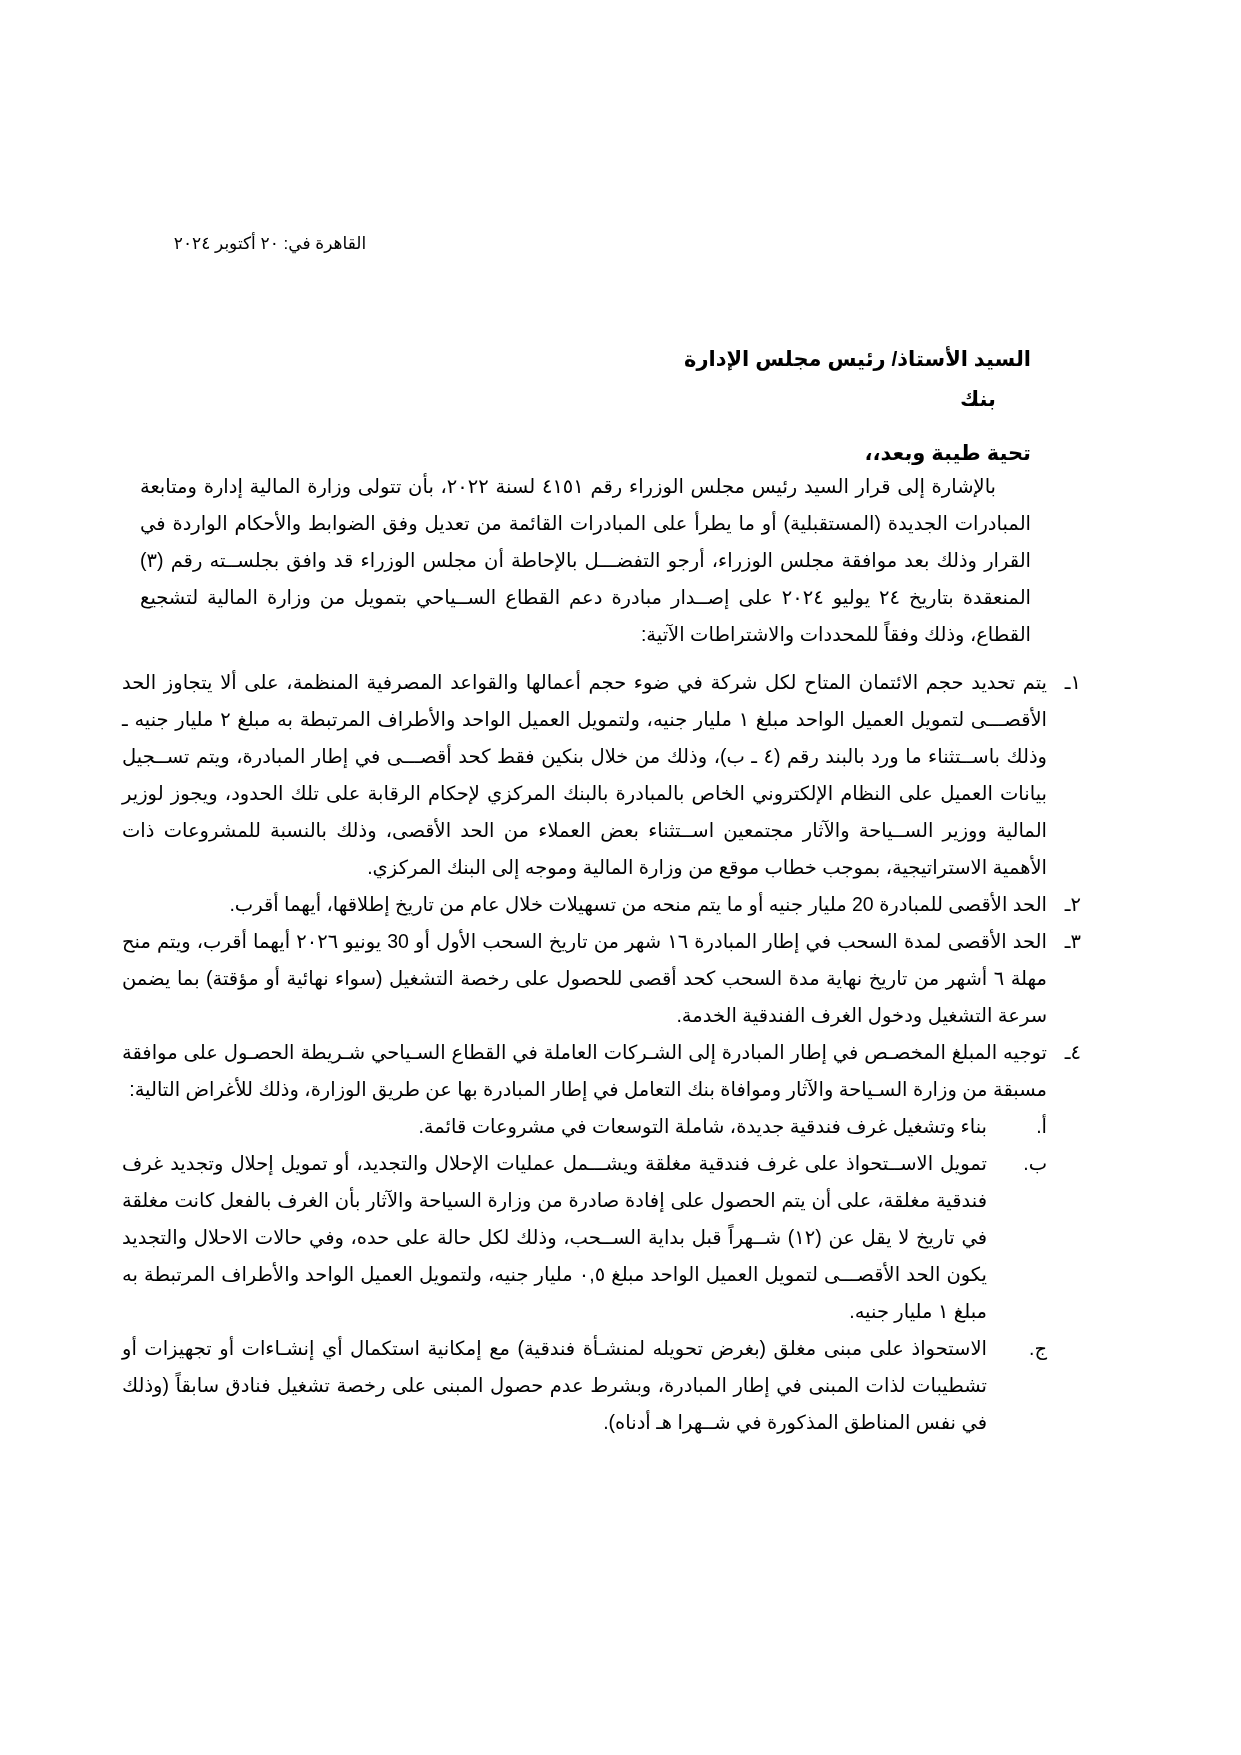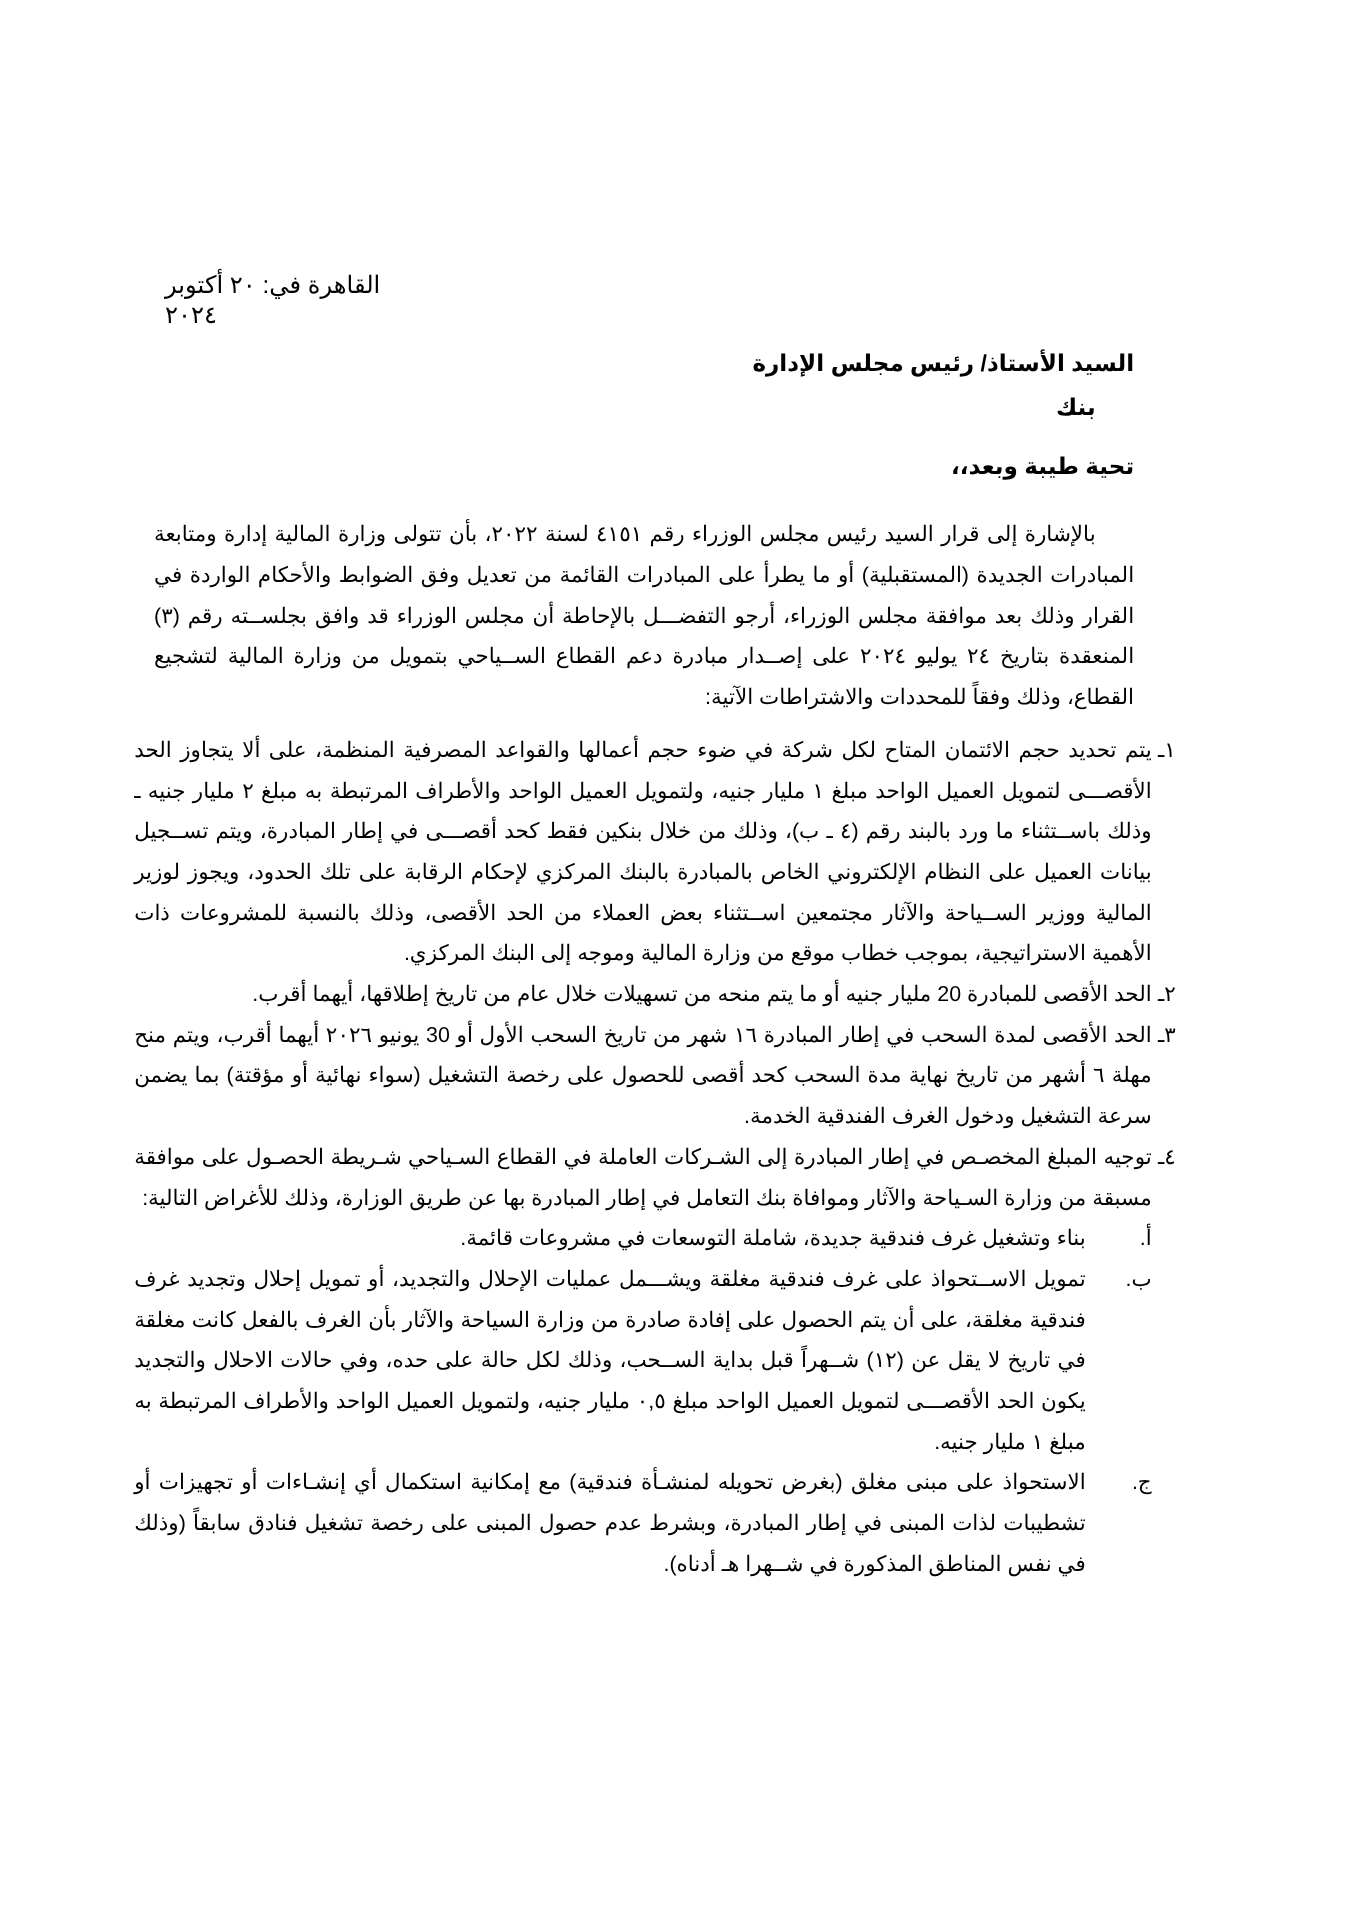--- a/index.html
+++ b/index.html
@@ -3,38 +3,38 @@
 <meta charset="utf-8">
 <style>
   html, body { margin: 0; padding: 0; background: #ffffff; }
   body {
     width: 1241px; height: 1755px; position: relative; overflow: hidden;
     font-family: "Liberation Sans", "DejaVu Sans", sans-serif;
     color: #000000;
   }
   .page { position: absolute; left: 0; top: 0; width: 1241px; height: 1755px; }
   .date {
-    position: absolute; left: 150px; top: 245px; width: 240px;
-    direction: rtl; text-align: left; font-size: 22px; line-height: 28px;
+    position: absolute; left: 150px; top: 230px; width: 240px;
+    direction: rtl; text-align: center; font-size: 17px; line-height: 28px;
   }
   .heading {
     position: absolute; right: 210px; direction: rtl; text-align: right;
-    font-weight: bold; font-size: 21px;
+    font-weight: bold; font-size: 21px; margin-top: 29px;
   }
   .h-addressee { top: 318px; }
   .h-bank { top: 358px; right: 245px; }
   .h-greeting { top: 412px; }
   .body-text {
     position: absolute; direction: rtl; text-align: justify; text-align-last: right;
     font-size: 19.5px; line-height: 37px;
   }
   .intro { top: 468px; left: 140px; right: 210px; text-indent: 35px; }
   .items { top: 664px; left: 122px; right: 160px; }
   .item { position: relative; padding-right: 34px; }
-  .item-num { position: absolute; right: 12px; top: 0; }
+  .item-num { position: absolute; right: 0; top: 0; }
   .item-text { display: block; }
   .subitems { margin-right: 0; }
   .subitem { position: relative; padding-right: 50px; margin-right: 0; }
   .subitem-letter { position: absolute; right: 0; top: 0; }
   .sub-a { padding-right: 50px; }
 </style>
 </head>
 <body>
 
 <div class="page">

